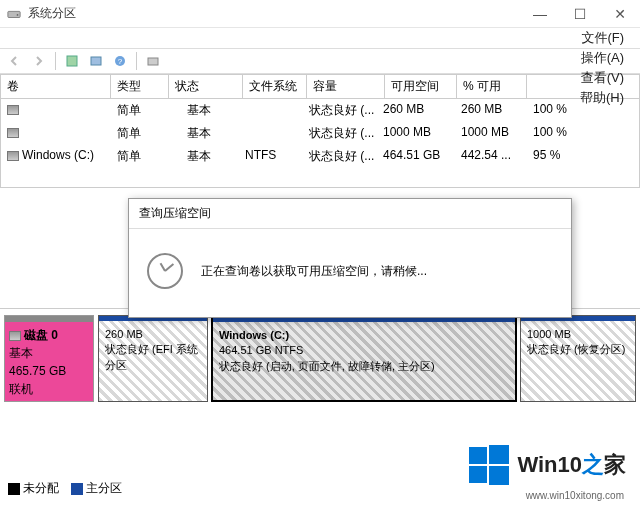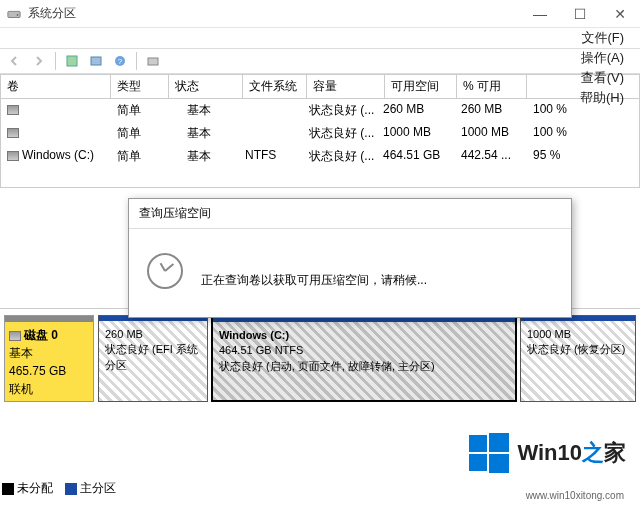--- a/index.html
+++ b/index.html
@@ -29,43 +29,43 @@
 .col-vol { width: 110px; }
 .col-layout { width: 70px; }
 .col-type { width: 58px; }
 .col-fs { width: 64px; }
 .col-status { width: 74px; }
 .col-cap { width: 78px; }
 .col-free { width: 72px; flex-shrink: 0; }
 .col-pct { width: 70px; flex-shrink: 0; }
 
 .graphic-area { border-top: 1px solid #ccc; padding: 6px 4px; height: 100px; display: flex; gap: 4px; }
-.disk-info { width: 90px; border: 1px solid #999; padding: 6px 4px; font-size: 12px; line-height: 1.5; background: #fde047; }
+.disk-info { width: 90px; border: 1px solid #999; padding: 6px 4px; font-size: 12px; line-height: 1.5; background: #ec4899; }
 .disk-info .hat { background: #888; height: 6px; margin: -6px -4px 4px -4px; }
 .parts { display: flex; flex: 1; gap: 3px; }
 .part { border: 1px solid #555; padding: 4px 6px; font-size: 11px; line-height: 1.4; position: relative; }
 .part .band { position: absolute; left: 0; right: 0; top: 0; height: 5px; background: #1a4aa1; }
 .part .inner { margin-top: 7px; }
 .hatched { background-image: repeating-linear-gradient(45deg,#d8d8d8 0,#d8d8d8 3px,#fff 3px,#fff 7px); }
 .part-sel { border: 2px solid #000; background-image: repeating-linear-gradient(45deg,#bdbdbd 0,#bdbdbd 3px,#e8e8e8 3px,#e8e8e8 7px); }
 
-.legend { position: absolute; bottom: 10px; left: 2px; display: flex; gap: 12px; font-size: 12px; align-items: center; }
+.legend { position: absolute; bottom: 10px; left: 8px; display: flex; gap: 12px; font-size: 12px; align-items: center; }
 .sw { width: 12px; height: 12px; display: inline-block; margin-right: 3px; vertical-align: middle; }
 .sw-black { background: #000; }
 .sw-blue { background: #1a4aa1; }
 
-.watermark { position: absolute; right: 14px; bottom: 32px; display: flex; align-items: center; gap: 6px; }
+.watermark { position: absolute; right: 14px; bottom: 20px; display: flex; align-items: center; gap: 6px; }
 .wm-logo { width: 44px; height: 44px; }
 .wm-txt { font-size: 22px; font-weight: 700; color: #222; display: flex; align-items: baseline; }
 .wm-zhi { color: #0078d7; }
 .wm-sub { position: absolute; right: 16px; bottom: 6px; font-size: 10px; color: #666; }
 
 .modal { position: absolute; left: 128px; top: 198px; width: 444px; background: #fff; border: 1px solid #999; box-shadow: 2px 2px 8px rgba(0,0,0,0.3); }
 .modal-title { background: #fff; font-size: 12px; padding: 6px 10px; border-bottom: 1px solid #ddd; }
-.modal-body { display: flex; align-items: flex-end; padding: 24px 18px 28px 18px; gap: 18px; font-size: 12px; }
+.modal-body { display: flex; align-items: center; padding: 24px 18px 28px 18px; gap: 18px; font-size: 12px; }
 .clock-icon { width: 36px; height: 36px; border: 2px solid #888; border-radius: 50%; position: relative; }
 .clock-icon::before { content: ""; position: absolute; left: 50%; top: 50%; width: 2px; height: 11px; background: #888; transform-origin: bottom; transform: translate(-50%,-100%) rotate(50deg); }
 .clock-icon::after { content: ""; position: absolute; left: 50%; top: 50%; width: 2px; height: 9px; background: #888; transform-origin: bottom; transform: translate(-50%,-100%) rotate(-30deg); }
 
 .disk-svg { fill: #888; }
 </style>
 </head>
 <body>
 
 <div class="titlebar">

